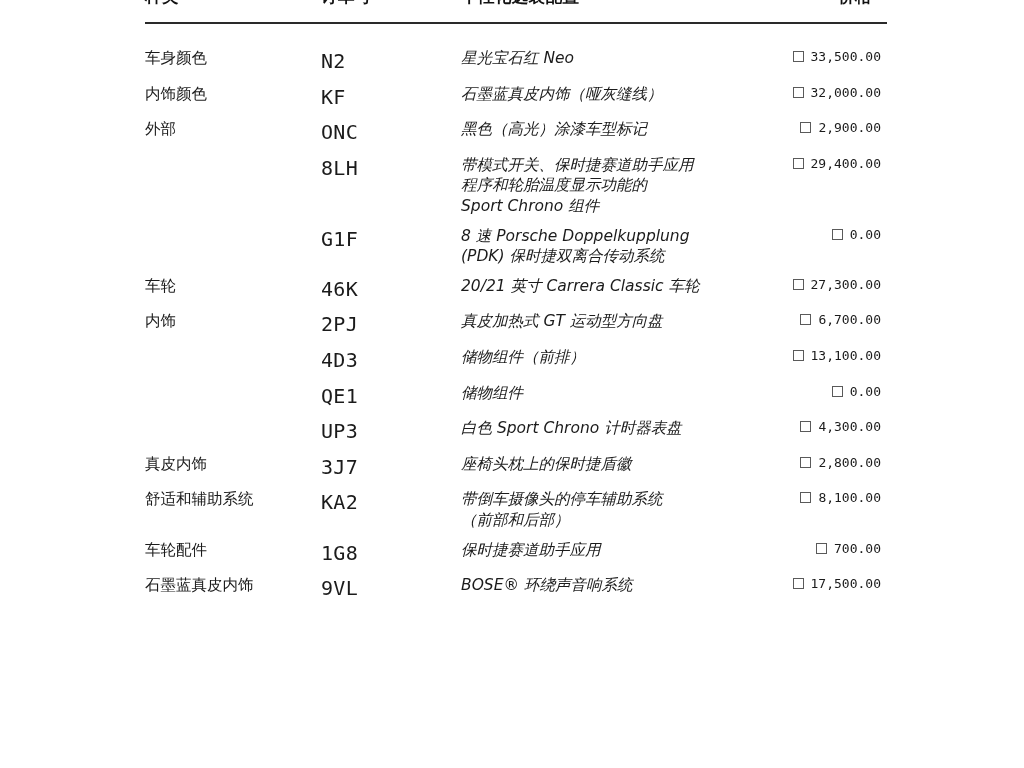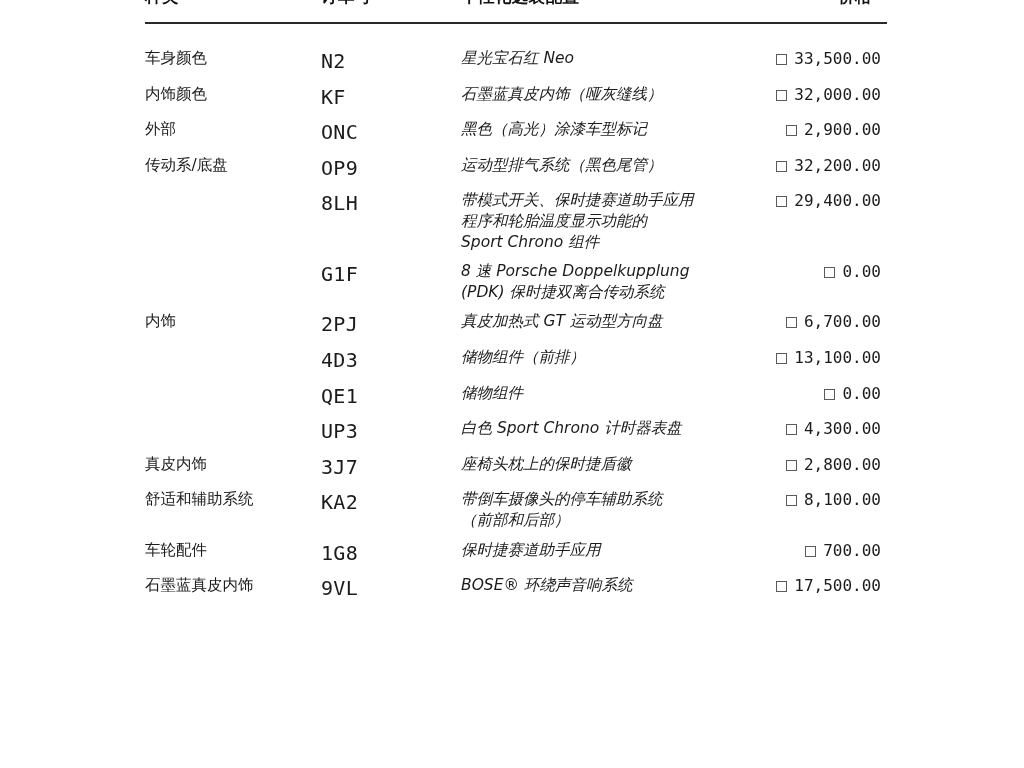--- a/index.html
+++ b/index.html
@@ -74,21 +74,21 @@
     font-family: "DejaVu Sans Mono", monospace;
     font-size: 20px;
     letter-spacing: 0.3px;
   }
   td.desc { padding-right: 8px; }
   td.price {
     text-align: right;
     padding-right: 6px;
     white-space: nowrap;
     font-family: "DejaVu Sans Mono", monospace;
-    font-size: 16px;
+    font-size: 13px;
   }
   .cjk {
     font-family: "DejaVu Sans", sans-serif;
   }
   .checkbox {
     display: inline-block;
     width: 11px; height: 11px;
     border: 1px solid #5a5a5a;
     margin-right: 7px;
     position: relative;
@@ -166,47 +166,47 @@
         </tr>
         <tr>
           <td class="cat cjk">外部</td>
           <td class="code">ONC</td>
           <td class="desc cjk">
             <span class="desc-line">黑色（高光）涂漆车型标记</span>
           </td>
           <td class="price"><span class="checkbox"></span><span>2,900.00</span></td>
         </tr>
         <tr>
-          <td class="cat cjk">传动系/底盘</td>
-          <td class="code">OP9</td>
-          <td class="desc cjk">
-            <span class="desc-line">运动型排气系统（黑色尾管）</span>
-          </td>
-          <td class="price"><span class="checkbox"></span><span>32,200.00</span></td>
-        </tr>
-        <tr>
           <td class="cat cjk"></td>
           <td class="code">8LH</td>
           <td class="desc cjk">
             <span class="desc-line">带模式开关、保时捷赛道助手应用</span>
             <span class="desc-line">程序和轮胎温度显示功能的</span>
             <span class="desc-line">Sport Chrono 组件</span>
           </td>
           <td class="price"><span class="checkbox"></span><span>29,400.00</span></td>
         </tr>
         <tr>
           <td class="cat cjk"></td>
           <td class="code">G1F</td>
           <td class="desc cjk">
             <span class="desc-line">8 速 Porsche Doppelkupplung</span>
             <span class="desc-line">(PDK) 保时捷双离合传动系统</span>
           </td>
           <td class="price"><span class="checkbox"></span><span>0.00</span></td>
         </tr>
         <tr>
+          <td class="cat cjk">车轮</td>
+          <td class="code">46K</td>
+          <td class="desc cjk">
+            <span class="desc-line">20/21 英寸 Carrera Classic 车轮</span>
+          </td>
+          <td class="price"><span class="checkbox"></span><span>27,300.00</span></td>
+        </tr>
+        <tr>
           <td class="cat cjk">内饰</td>
           <td class="code">2PJ</td>
           <td class="desc cjk">
             <span class="desc-line">真皮加热式 GT 运动型方向盘</span>
           </td>
           <td class="price"><span class="checkbox"></span><span>6,700.00</span></td>
         </tr>
         <tr>
           <td class="cat cjk"></td>
           <td class="code">4D3</td>

